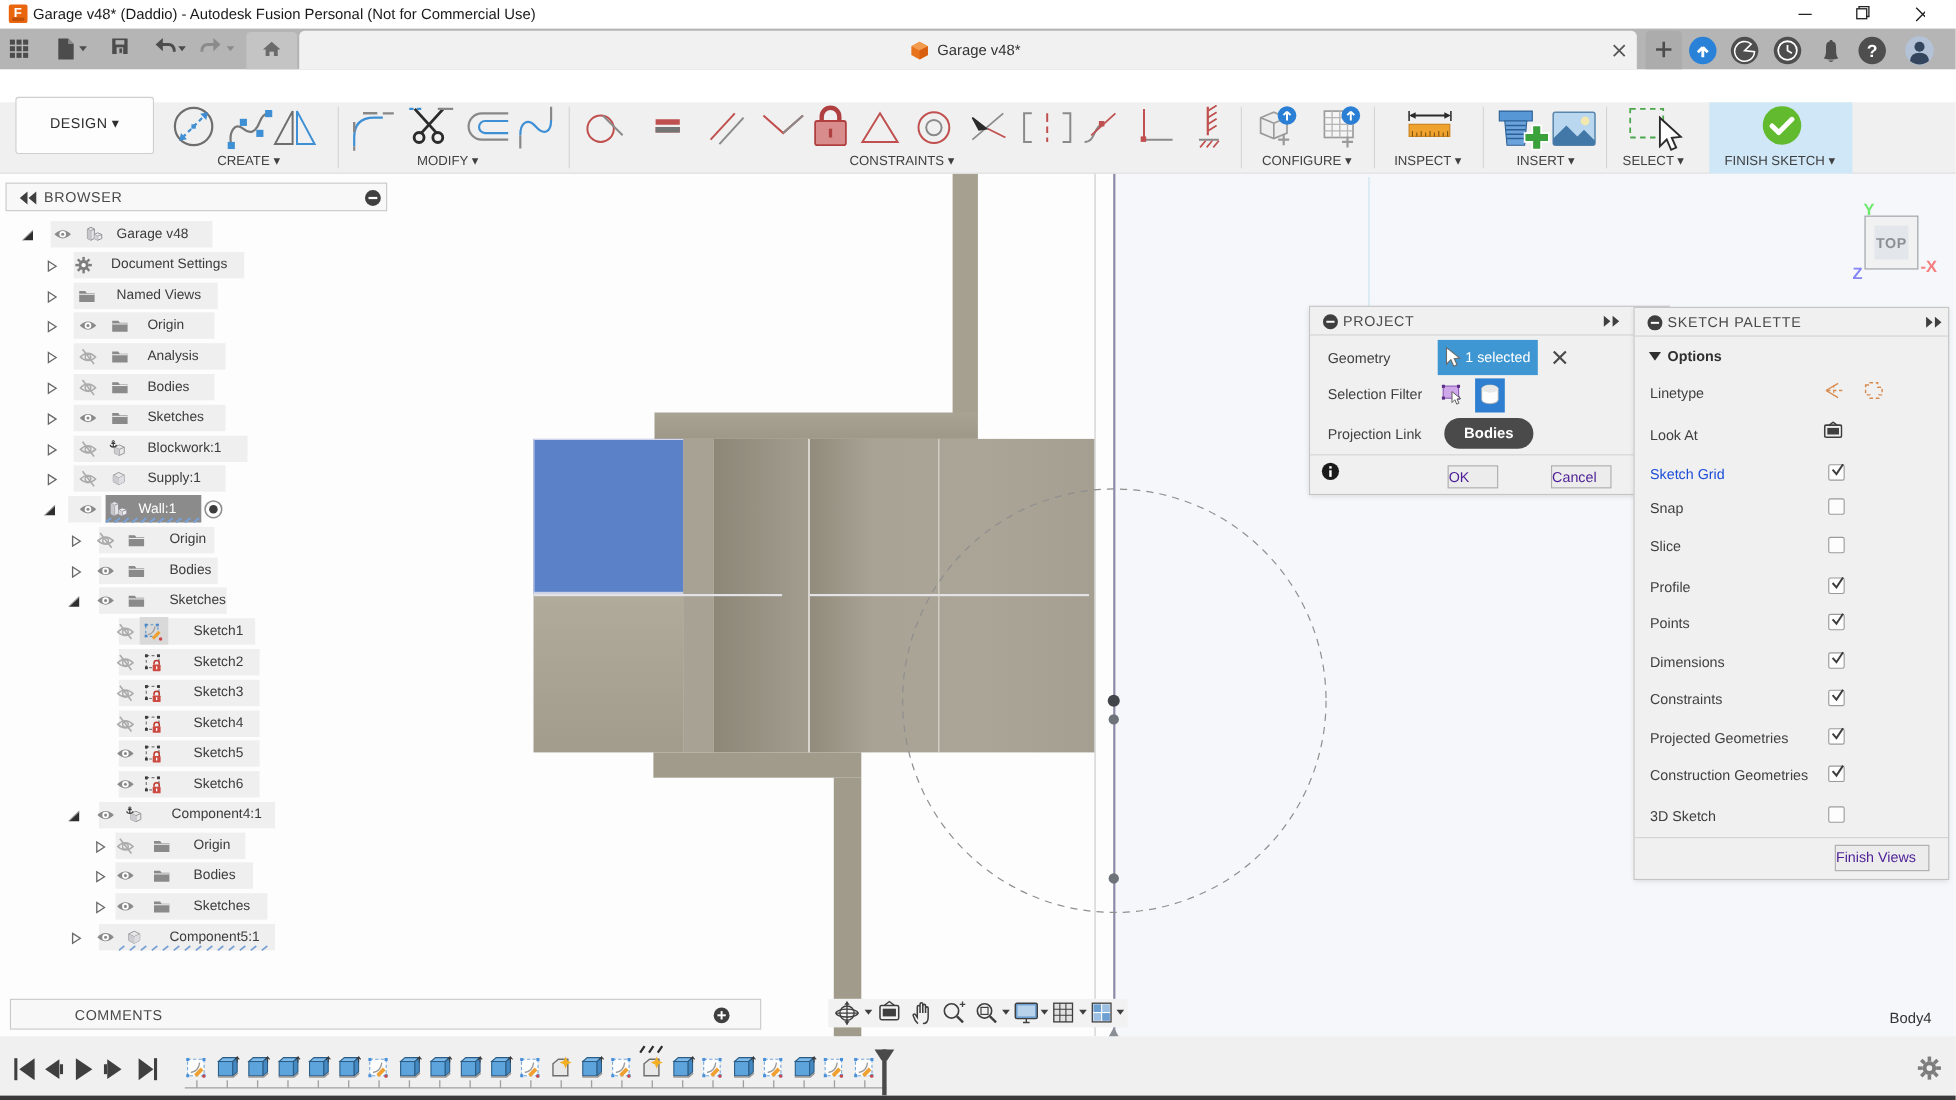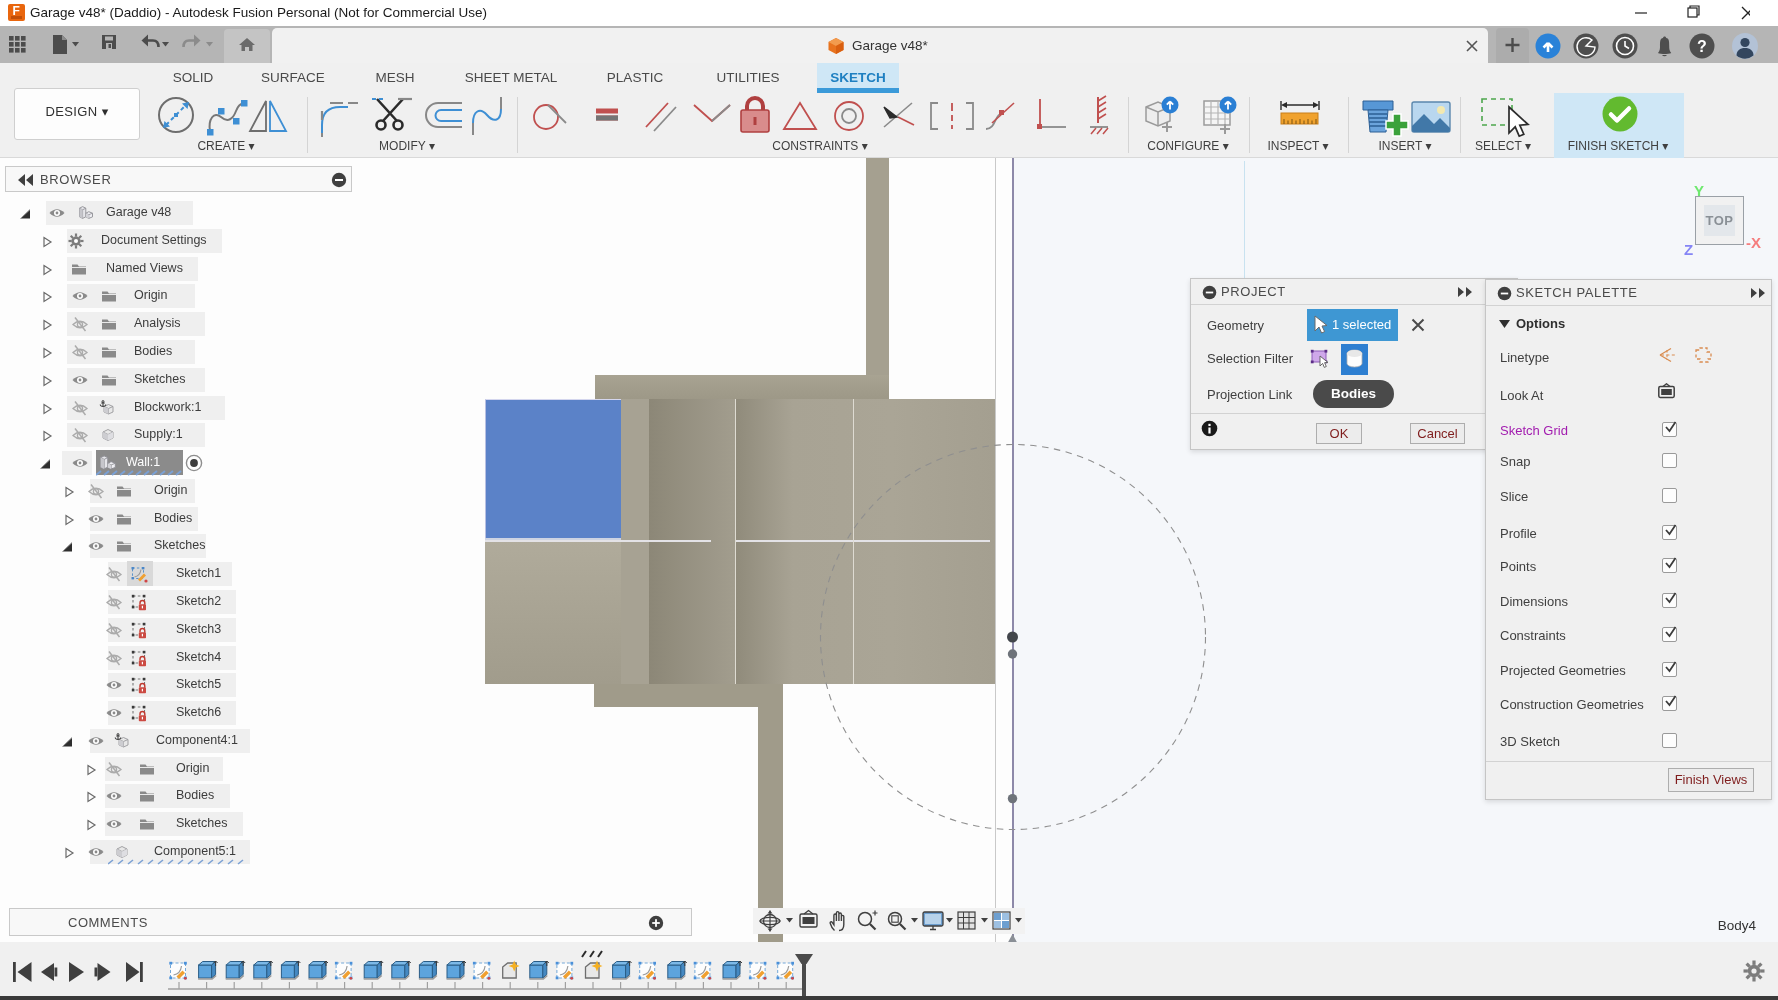--- a/index.html
+++ b/index.html
@@ -49,21 +49,21 @@
 #browserhdr .t { position:absolute; left:34px; top:5px; font-size:13px; color:#4a4a4a; letter-spacing:.6px; }
 .trow { position:absolute; height:24px; }
 .trowbg { position:absolute; background:#efefef; height:24px; }
 .tlabel { position:absolute; font-size:12.5px; color:#3c3c3c; top:4px; white-space:nowrap; }
 
 
 .dlg { position:absolute; background:#f0f0f0; border:1px solid #c5c5c5; box-shadow:0 2px 5px rgba(0,0,0,0.12); }
 .dlghdr { position:absolute; left:0; top:0; width:100%; height:26px; border-bottom:1px solid #d2d2d2; }
 .dlghdr .t { position:absolute; left:30px; top:5px; font-size:13px; color:#4a4a4a; letter-spacing:.6px; }
 .chk { position:absolute; width:15px; height:15px; background:#fdfdfd; border:1px solid #9a9a9a; border-radius:2px; }
-.btn { position:absolute; background:#ececec; border:1px solid #adadad; font-size:13px; color:#7f1d1d; text-align:center; }
+.btn { position:absolute; background:#ececec; border:1px solid #adadad; font-size:13px; color:#4c1d95; }
 
 
 #commentsbar { position:absolute; left:9px; top:750px; width:683px; height:28px; background:#f8f8f8; border:1px solid #c9c9c9; }
 #navbar { position:absolute; left:753px; top:750px; width:272px; height:26px; background:#f2f2f2; }
 #timeline { position:absolute; left:0; top:942px; width:1778px; height:54px; background:#f0f0f0; }
 #bottomstrip { position:absolute; left:0; top:996px; width:1778px; height:4px; background:#3a3a3a; }
 </style>
 </head>
 <body>
 <svg width="0" height="0" style="position:absolute">
@@ -219,29 +219,20 @@
       <path d="M95 15 v5 l4 2.5" stroke="#fff" stroke-width="1.6" fill="none"></path>
       <path d="M133 28 c-3 0 -5 -1 -5 -1 c2 -2 2 -5 2 -7 c0 -4 0 -8 3 -8 c0 -1 .8 -1.6 1.6 -1.6 c.8 0 1.6 .6 1.6 1.6 c3 0 3 4 3 8 c0 2 0 5 2 7 c0 0 -2 1 -5 1" fill="#4e4e4e"></path>
       <path d="M132 29 a3 3 0 0 0 5 0 z" fill="#4e4e4e"></path>
       <circle cx="172" cy="20" r="12.5" fill="#4e4e4e"></circle>
       <text x="172" y="26" font-size="16" font-weight="bold" fill="#fff" text-anchor="middle" font-family="Liberation Sans">?</text>
       <circle cx="215" cy="20" r="13" fill="#b3c2d6"></circle>
       <circle cx="215" cy="16.5" r="4.6" fill="#33465e"></circle>
       <path d="M206.5 29.5 c0 -5 3.5 -7.5 8.5 -7.5 c5 0 8.5 2.5 8.5 7.5 a13 13 0 0 1 -17 0" fill="#33465e"></path>
     </svg>
   </div>
-  <div id="tabsrow">
-    <div class="wtab" style="left:160px;width:66px">SOLID</div>
-    <div class="wtab" style="left:255px;width:76px">SURFACE</div>
-    <div class="wtab" style="left:365px;width:60px">MESH</div>
-    <div class="wtab" style="left:455px;width:112px">SHEET METAL</div>
-    <div class="wtab" style="left:600px;width:70px">PLASTIC</div>
-    <div class="wtab" style="left:710px;width:76px">UTILITIES</div>
-    <div class="wtab" id="tab-sketch" style="left:817px;width:82px">SKETCH<div class="ul"></div></div>
-  </div>
   <div id="ribbon">
     <div id="finishblock"></div>
     <div id="designbtn">
         <span>DESIGN ▾</span>
       </div>
     <div class="rdiv" style="left:307px"></div>
     <div class="rdiv" style="left:517px"></div>
     <div class="rdiv" style="left:1128px"></div>
     <div class="rdiv" style="left:1249px"></div>
     <div class="rdiv" style="left:1348px"></div>
@@ -774,21 +765,21 @@
       </svg>
       <svg style="position:absolute;left:207px;top:66px" width="20" height="18">
         <path d="M3 4 h4 v-2 h7 v4 h4 v7 h-3 v3 h-8 v-3 H3 Z" fill="none" stroke="#d98c50" stroke-width="1.3" stroke-dasharray="3.2 2.4"></path>
       </svg>
       <div style="position:absolute;left:14px;top:108px;font-size:13px;color:#3f3f3f">Look At</div>
       <svg style="position:absolute;left:172px;top:103px" width="17" height="16">
         <rect x="0.8" y="3.5" width="15.4" height="11" rx="1.4" fill="none" stroke="#3f3f3f" stroke-width="1.5"></rect>
         <rect x="3.2" y="6" width="10.6" height="6" fill="#3f3f3f"></rect>
         <path d="M5 3.5 L8.5 0.8 L12 3.5" fill="none" stroke="#3f3f3f" stroke-width="1.4"></path>
       </svg>
-      <div style="position:absolute;left:14px;top:143px;font-size:13px;color:#a21caf">Sketch Grid</div>
+      <div style="position:absolute;left:14px;top:143px;font-size:13px;color:#1d4ed8">Sketch Grid</div>
       <div style="position:absolute;left:14px;top:174px;font-size:13px;color:#3f3f3f">Snap</div>
       <div style="position:absolute;left:14px;top:209px;font-size:13px;color:#3f3f3f">Slice</div>
       <div style="position:absolute;left:14px;top:246px;font-size:13px;color:#3f3f3f">Profile</div>
       <div style="position:absolute;left:14px;top:279px;font-size:13px;color:#3f3f3f">Points</div>
       <div style="position:absolute;left:14px;top:314px;font-size:13px;color:#3f3f3f">Dimensions</div>
       <div style="position:absolute;left:14px;top:348px;font-size:13px;color:#3f3f3f">Constraints</div>
       <div style="position:absolute;left:14px;top:383px;font-size:13px;color:#3f3f3f">Projected Geometries</div>
       <div style="position:absolute;left:14px;top:417px;font-size:13px;color:#3f3f3f">Construction Geometries</div>
       <div style="position:absolute;left:14px;top:454px;font-size:13px;color:#3f3f3f">3D Sketch</div>
       <div class="chk" style="left:176px;top:142px"></div>

